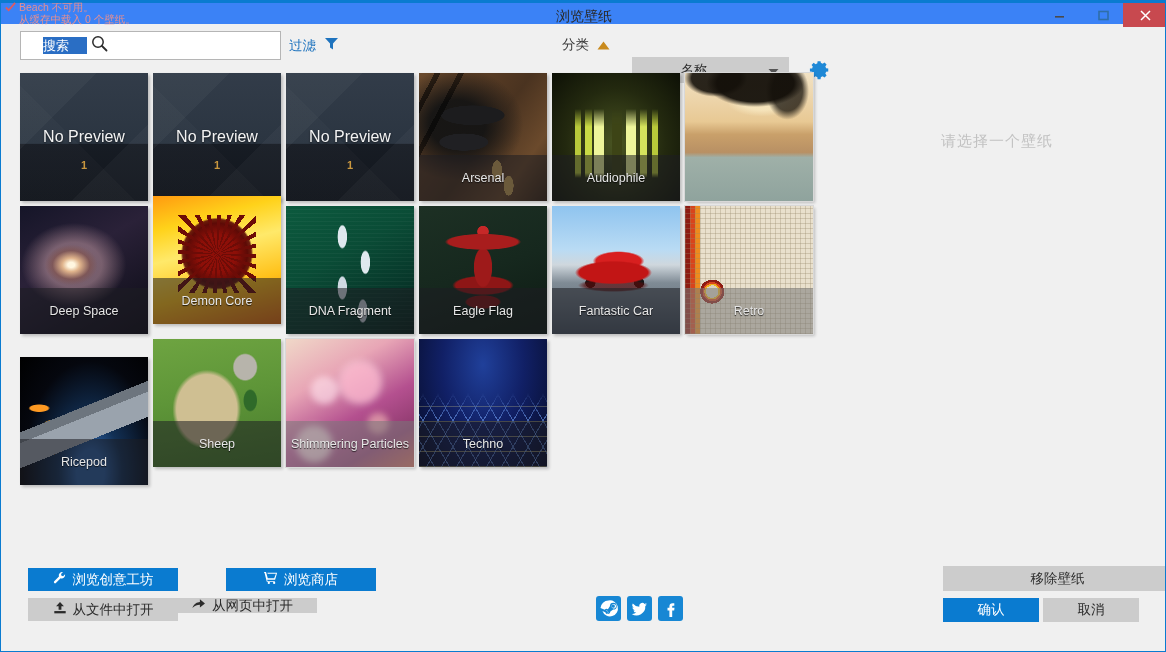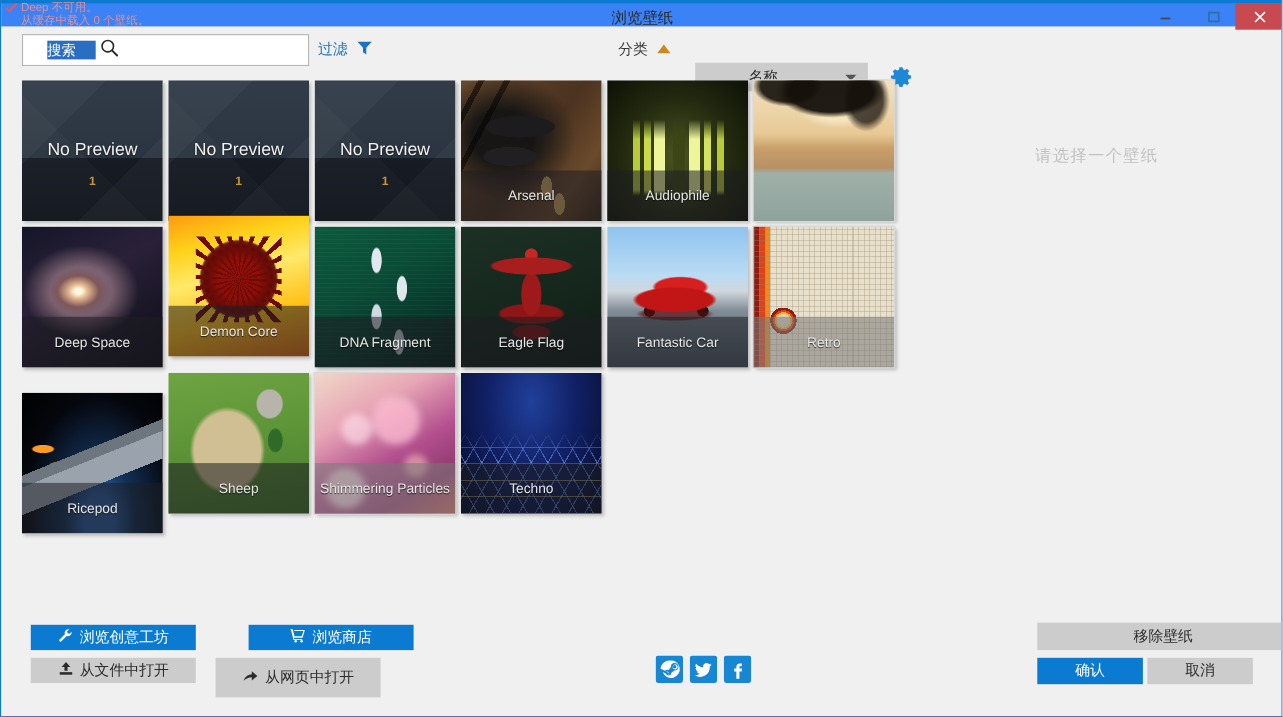--- a/index.html
+++ b/index.html
@@ -73,21 +73,21 @@
     font-size: 13px;
     color: #ffffff;
     background: #2a6ec4;
     margin-left: 22px;
     padding: 1px 0;
     width: 44px; max-width: 44px;
   }
   #search-icon { margin: 0 8px 0 4px; flex: 0 0 auto; }
   #filter-group {
     position: absolute; left: 288px; top: 12px;
-    display: flex; align-items: flex-start; gap: 8px;
+    display: flex; align-items: center; gap: 8px;
   }
   #filter-label { font-size: 13.5px; color: #1e73be; }
   #sort-group {
     position: absolute; left: 561px; top: 12px;
     display: flex; align-items: center; gap: 8px;
   }
   #sort-label { font-size: 13.5px; color: #3a3a3a; }
   #sort-dir-icon { display: block; }
   #sort-select {
     position: absolute; left: 631px; top: 33px;
@@ -356,21 +356,21 @@
     font-size: 13.5px;
     cursor: pointer;
     border: none;
     font-family: "Liberation Sans", sans-serif;
   }
   .fbtn.primary { background: #0a7bd0; color: #ffffff; }
   .fbtn.plain   { background: #cccccc; color: #2b2b2b; }
   #btn-workshop { left: 27px;  top: 568px; width: 150px; height: 23px; }
   #btn-store    { left: 181px; top: 568px; width: 150px; height: 23px; margin-left: 44px; }
   #btn-openfile { left: 27px;  top: 598px; width: 150px; height: 23px; }
-  #btn-openweb  { left: 195px; top: 598px; width: 150px; height: 36px; }
+  #btn-openweb  { left: 166px; top: 598px; width: 150px; height: 15px; }
   #btn-remove   { left: 942px; top: 566px; width: 229px; height: 25px; }
   #btn-confirm  { left: 942px; top: 598px; width: 96px; height: 24px; }
   #btn-cancel   { left: 1042px;top: 598px; width: 96px; height: 24px; }
 
   #social {
     position: absolute; left: 595px; top: 596px;
     display: flex; gap: 6px;
   }
   .social-icon { width: 25px; height: 25px; cursor: pointer; }
 </style>
@@ -399,21 +399,21 @@
     </div>
   </div>
 
   <div id="status-block">
     <div id="status-line1">
       <span id="steam-check">
         <svg width="11" height="11" viewBox="0 0 12 12">
             <path d="M1 6 L4 9 L11 1" stroke="#e05a5f" stroke-width="2" fill="none"></path>
           </svg>
       </span>
-      <span>Deep 不可用。</span>
+      <span>Beach 不可用。</span>
     </div>
     <div id="status-line2">从缓存中载入 0 个壁纸。</div>
   </div>
 
   <div id="toolbar">
 
     <div id="search-box">
       <input id="search-input" type="text" value="搜索" style="width: 44px;">
       <span id="search-icon">
         <svg width="17" height="17" viewBox="0 0 17 17">

